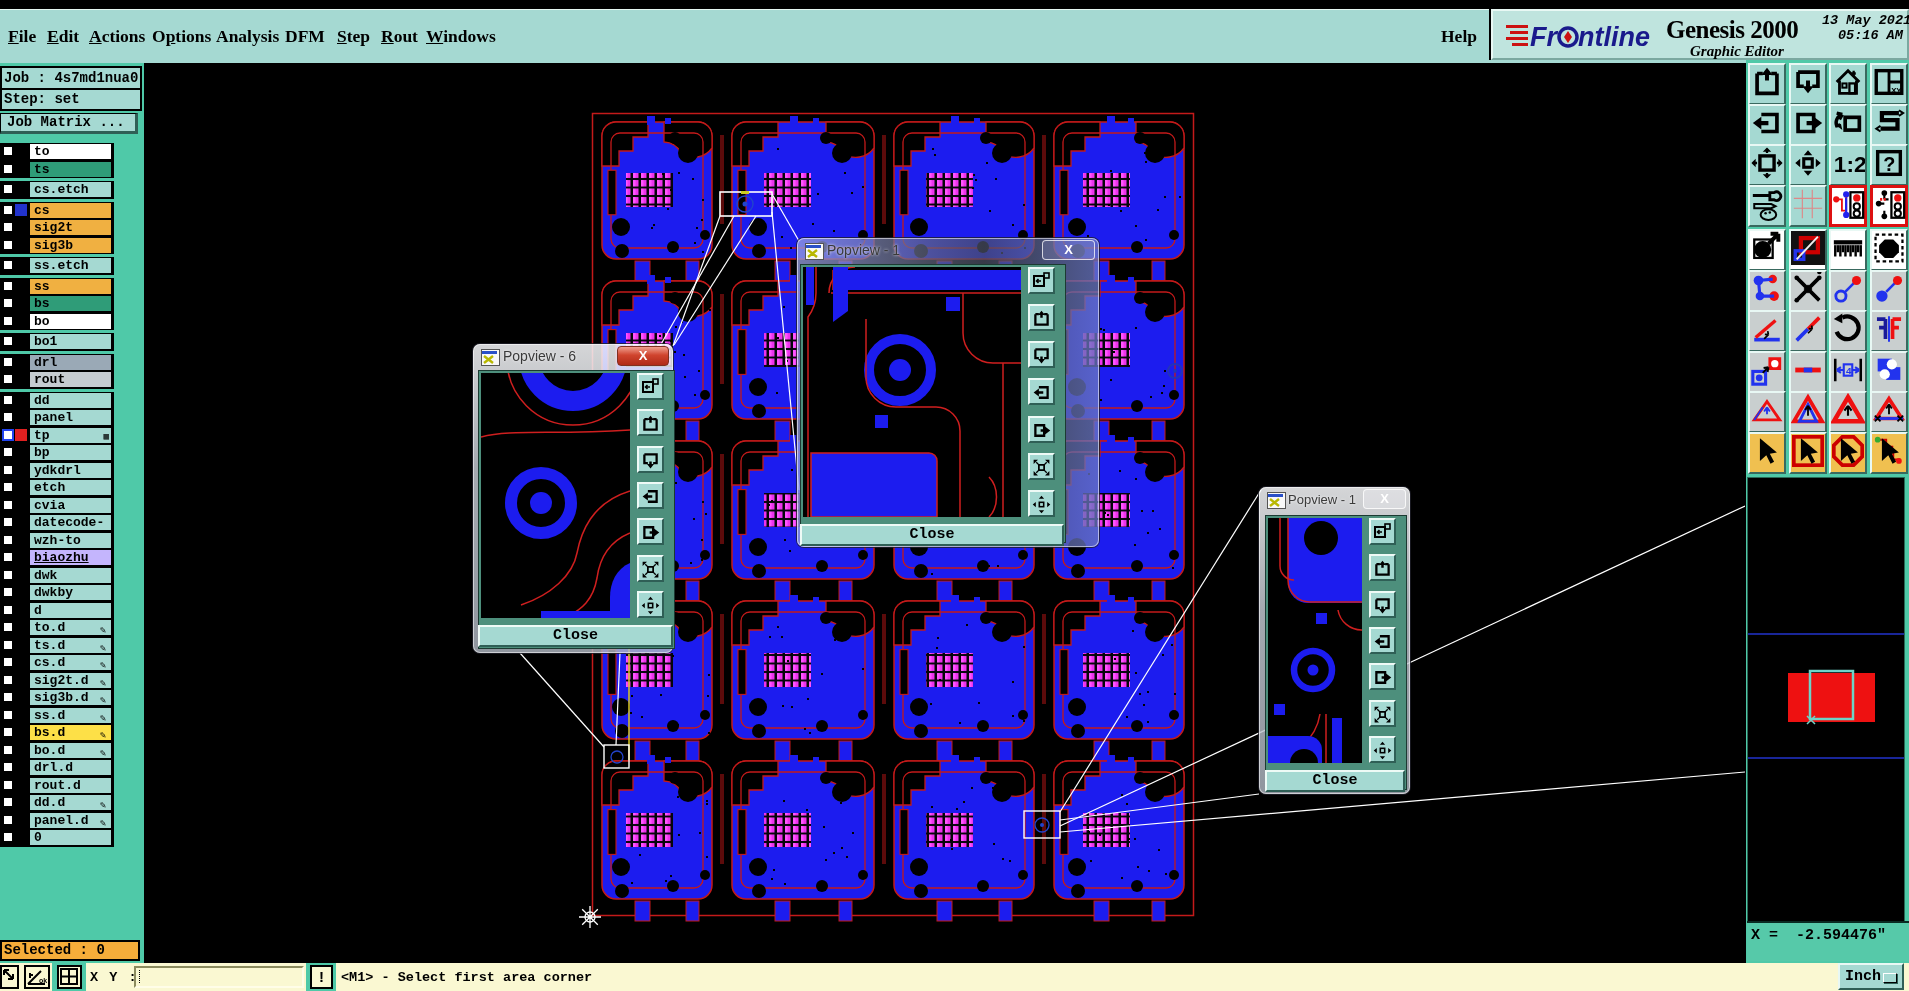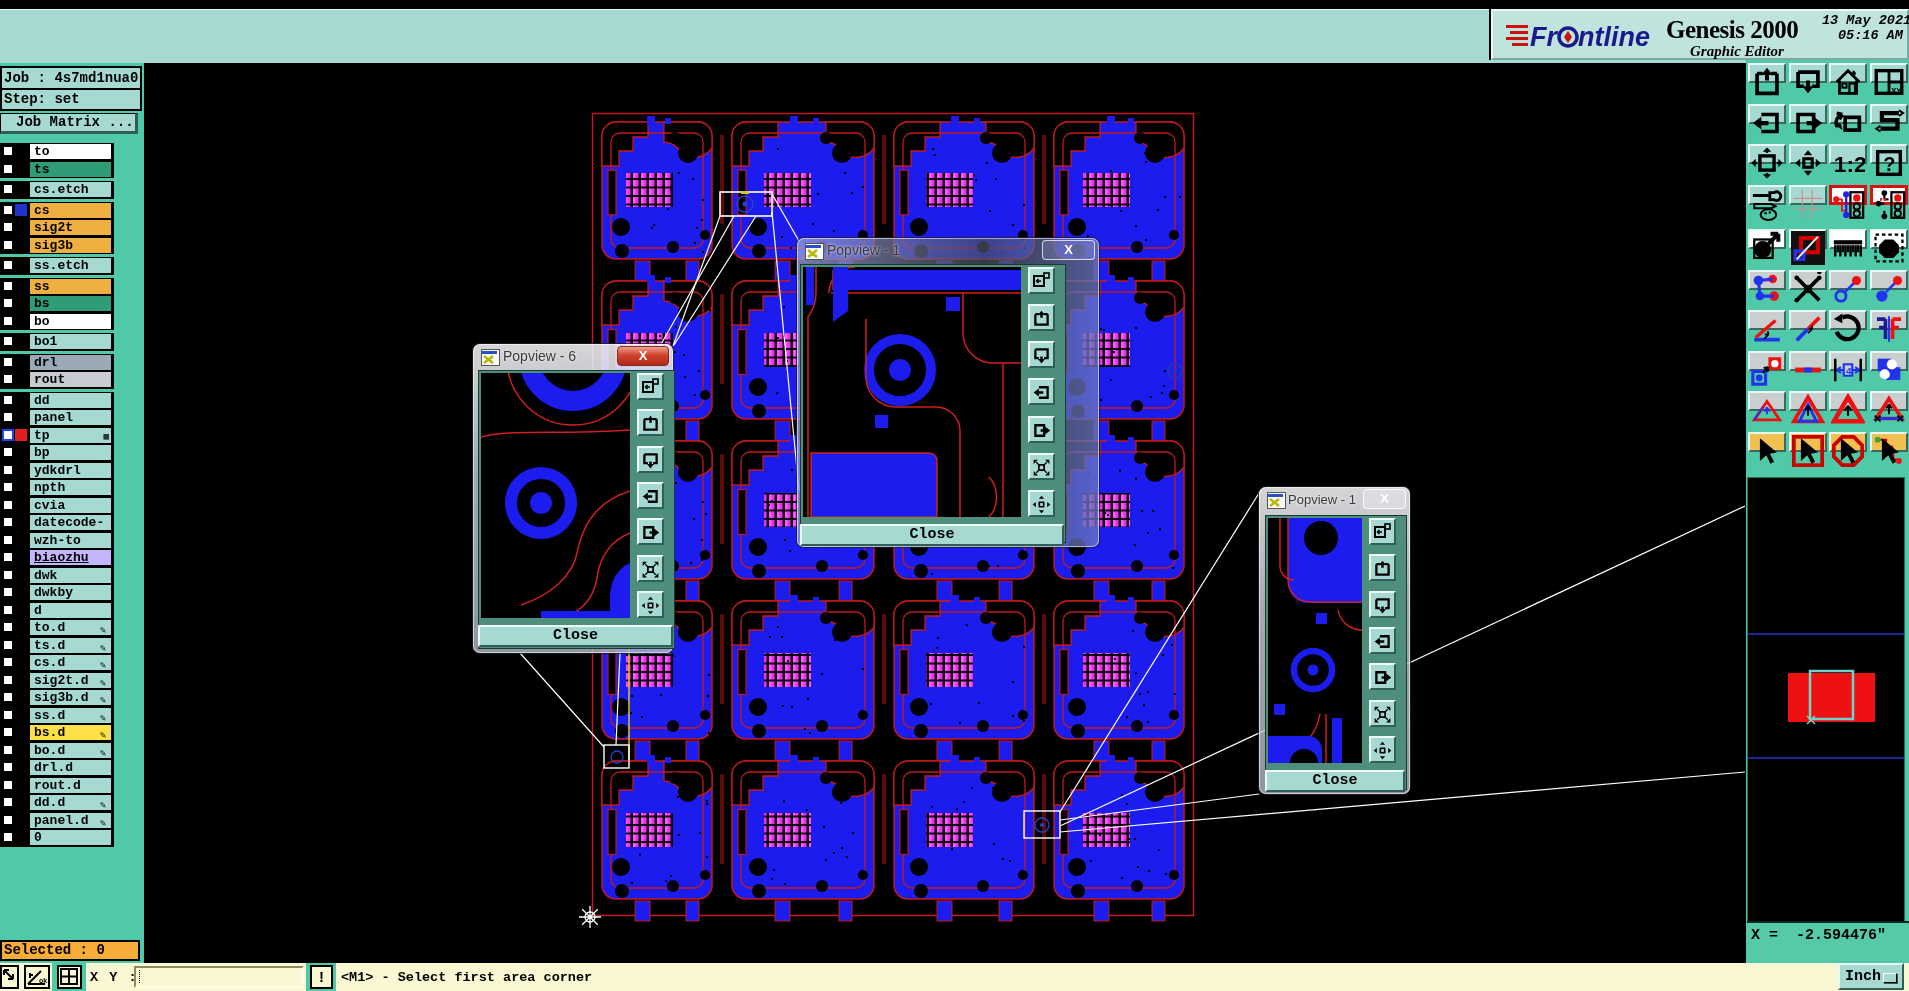--- a/index.html
+++ b/index.html
@@ -7,30 +7,42 @@
         font-family:"Liberation Sans",sans-serif;}
   .abs{position:absolute;}
   .mono{font-family:"Liberation Mono",monospace;font-weight:bold;}
   .lrow{position:absolute;left:29px;width:83px;height:17px;border:1px solid #000;
         font-family:"Liberation Mono",monospace;font-weight:bold;font-size:13px;
         line-height:15px;color:#000;padding-left:4px;box-sizing:border-box;}
   .cb{position:absolute;left:2px;width:12px;height:12px;background:#fff;border:2px solid #000;box-sizing:border-box;}
   .pvbtn{position:absolute;width:27px;height:27px;background:#a5d9d2;
          border-top:2px solid #eefaf6;border-left:2px solid #eefaf6;
          border-right:2px solid #2f5f56;border-bottom:2px solid #2f5f56;box-sizing:border-box;}
-  .tbtn{position:absolute;width:38px;height:20px;box-sizing:border-box;
+  .tbtn{position:absolute;width:38px;height:42px;box-sizing:border-box;
         border-top:2px solid #e8f8f4;border-left:2px solid #e8f8f4;
         border-right:2px solid #39695f;border-bottom:2px solid #39695f;}
 </style>
 </head>
 <body>
 <div id="root">
 
 
 <div class="abs" style="left:0;top:9px;width:1489px;height:54px;background:#a5d9d2;border-top:1px solid #e6f7f2;box-sizing:border-box;"></div>
+<div class="abs" style="top:26px;left:0;width:1489px;height:22px;color:#000;font-family:'Liberation Serif',serif;font-weight:bold;font-size:17.5px;white-space:nowrap;">
+  <span class="abs" style="left:8px;"><u>F</u>ile</span>
+  <span class="abs" style="left:47px;"><u>E</u>dit</span>
+  <span class="abs" style="left:89px;"><u>A</u>ctions</span>
+  <span class="abs" style="left:152px;">O<u>p</u>tions</span>
+  <span class="abs" style="left:216px;">Analysis</span>
+  <span class="abs" style="left:285px;">DFM</span>
+  <span class="abs" style="left:337px;"><u>S</u>tep</span>
+  <span class="abs" style="left:381px;"><u>R</u>out</span>
+  <span class="abs" style="left:426px;"><u>W</u>indows</span>
+  <span class="abs" style="left:1441px;">Help</span>
+</div>
 
 <div class="abs" style="left:1491px;top:9px;width:418px;height:51px;background:#bfe4de;border:2px solid #7ba8a0;border-top-color:#e8f8f4;border-left-color:#e8f8f4;box-sizing:border-box;"></div>
 
 <div class="abs" style="left:1506px;top:20px;width:160px;height:32px;">
 <svg width="160" height="32" viewBox="0 0 160 32">
   <g fill="#cc1111">
     <rect x="0" y="5" width="22" height="3"></rect>
           <rect x="4" y="11" width="18" height="3"></rect>
     <rect x="0" y="17" width="22" height="3"></rect>
           <rect x="6" y="23" width="16" height="3"></rect>
@@ -48,21 +60,21 @@
 
 <div class="abs" style="left:1690px;top:43px;font-family:'Liberation Serif',serif;font-weight:bold;font-style:italic;font-size:15px;color:#000;">Graphic Editor</div>
 
 <div class="abs" style="left:0;top:60px;width:144px;height:903px;background:#4fc9a8;"></div>
 
 <div class="abs" style="left:0;top:66px;width:142px;height:45px;border:2px solid #000;background:#a5d9d2;box-sizing:border-box;">
   <div class="mono" style="font-size:14px;line-height:20px;border-bottom:2px solid #000;padding-left:2px;white-space:nowrap;">Job : 4s7md1nua0</div>
   <div class="mono" style="font-size:14px;line-height:19px;padding-left:2px;white-space:nowrap;">Step: set</div>
 </div>
 
-<div class="abs mono" style="left:0;top:113px;width:138px;height:21px;background:#a5d9d2;border:1px solid #000;border-right:3px solid #2f5f56;border-bottom:3px solid #2f5f56;box-sizing:border-box;font-size:14px;line-height:17px;padding-left:15px;">Job Matrix ...</div>
+<div class="abs mono" style="left:0;top:113px;width:138px;height:21px;background:#a5d9d2;border:1px solid #000;border-right:3px solid #2f5f56;border-bottom:3px solid #2f5f56;box-sizing:border-box;font-size:14px;line-height:17px;padding-left:6px;">Job Matrix ...</div>
 
 <div class="abs" id="layers" style="left:0;top:143px;width:115px;height:707px;">
 <div class="abs" style="left:0;top:0.0px;width:114px;height:35.0px;background:#000;"></div>
 <div class="lrow" style="top:0.0px;background:#ffffff;">to</div>
 <div class="cb" style="top:2.0px;"></div>
 <div class="lrow" style="top:17.5px;background:#2f9c78;">ts</div>
 <div class="cb" style="top:19.5px;"></div>
 <div class="abs" style="left:0;top:38.0px;width:114px;height:17.5px;background:#000;"></div>
 <div class="lrow" style="top:38.0px;background:#a5d9d2;">cs.etch</div>
 <div class="cb" style="top:40.0px;"></div>
@@ -97,21 +109,21 @@
 <div class="cb" style="top:250.5px;"></div>
 <div class="lrow" style="top:266.0px;background:#a5d9d2;">panel</div>
 <div class="cb" style="top:268.0px;"></div>
 <div class="lrow" style="top:283.5px;background:#a5d9d2;">tp<span style="position:absolute;right:2px;top:2px;font-size:9px;">▦</span></div>
 <div class="cb" style="top:285.5px;border-color:#2244ee;"></div>
 <div class="abs" style="left:15px;top:286.0px;width:12px;height:12px;background:#e02020;"></div>
 <div class="lrow" style="top:301.0px;background:#a5d9d2;">bp</div>
 <div class="cb" style="top:303.0px;"></div>
 <div class="lrow" style="top:318.5px;background:#a5d9d2;">ydkdrl</div>
 <div class="cb" style="top:320.5px;"></div>
-<div class="lrow" style="top:336.0px;background:#a5d9d2;">npth</div>
+<div class="lrow" style="top:336.0px;background:#a5d9d2;">etch</div>
 <div class="cb" style="top:338.0px;"></div>
 <div class="lrow" style="top:353.5px;background:#a5d9d2;">cvia</div>
 <div class="cb" style="top:355.5px;"></div>
 <div class="lrow" style="top:371.0px;background:#a5d9d2;">datecode-pt​</div>
 <div class="cb" style="top:373.0px;"></div>
 <div class="lrow" style="top:388.5px;background:#a5d9d2;">wzh-to</div>
 <div class="cb" style="top:390.5px;"></div>
 <div class="lrow" style="top:406.0px;background:#c4b5fd;text-decoration:underline;">biaozhu</div>
 <div class="cb" style="top:408.0px;"></div>
 <div class="lrow" style="top:423.5px;background:#a5d9d2;">dwk</div>

